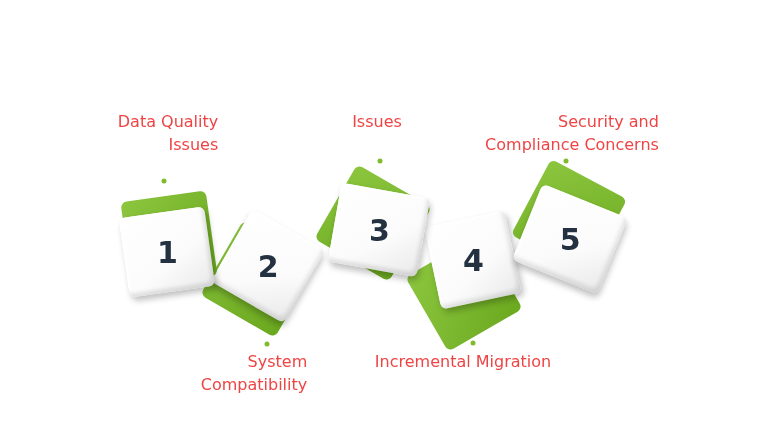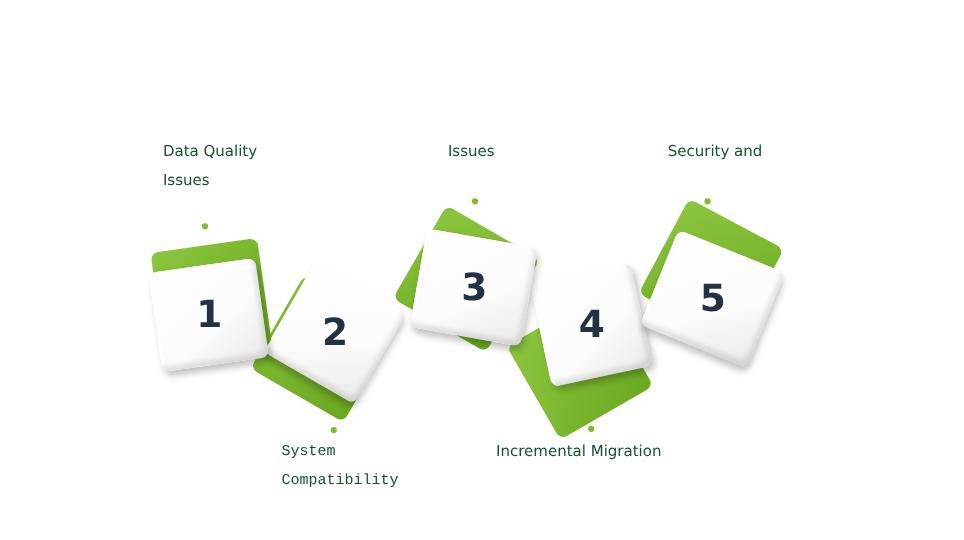--- a/index.html
+++ b/index.html
@@ -1,22 +1,22 @@
 <!DOCTYPE html>
 <html><head>
   <meta charset="utf-8">
   <style>
     html, body { margin: 0; padding: 0; }
     body {
       width: 771px; height: 432px; background: #ffffff; position: relative; overflow: hidden;
       font-family: "DejaVu Sans", sans-serif;
     }
     .label {
-      position: absolute; text-align: left; color: #14532d;
-      font-size: 12px; line-height: 23px; font-weight: normal; white-space: nowrap;
+      position: absolute; text-align: right; color: #ef4444;
+      font-size: 16px; line-height: 23px; font-weight: normal; white-space: nowrap;
       transform: translateX(-50%);
     }
     .dot {
       position: absolute; width: 5px; height: 5px; border-radius: 50%; background: #7fbb2a;
       transform: translate(-50%, -50%);
     }
     .tile { position: absolute; }
     .green {
       position: absolute; background: linear-gradient(135deg, #8cc63f 0%, #6aa81e 100%);
       border-radius: 6px;
@@ -31,32 +31,33 @@
       font-family: "DejaVu Sans", sans-serif; font-weight: bold; font-size: 30px; color: #233140;
     }
   </style>
 </head>
 <body>
 
 <div class="label" style="left:168px; top:110px;">
   <div>Data Quality</div>
   <div>Issues</div>
 </div>
-<div class="label" style="left:272px; top:350px;font-family:Liberation Mono, monospace;">
+<div class="label" style="left:254px; top:350px;">
   <div>System</div>
   <div>Compatibility</div>
 </div>
 <div class="label" style="left:377px; top:110px;">
   <div>Issues</div>
 </div>
 <div class="label" style="left:463px; top:350px;">
   <div>Incremental Migration</div>
 </div>
 <div class="label" style="left:572px; top:110px;">
   <div>Security and</div>
+  <div>Compliance Concerns</div>
 </div>
 
 <div class="dot" style="left:164px; top:181px;"></div>
 <div class="dot" style="left:267px; top:344px;"></div>
 <div class="dot" style="left:380px; top:161px;"></div>
 <div class="dot" style="left:473px; top:343px;"></div>
 <div class="dot" style="left:566px; top:161px;"></div>
 
 <div class="tile">
   <div class="green" style="left:216px; top:236px; width:86px; height:86px; transform: rotate(30deg);"></div>

